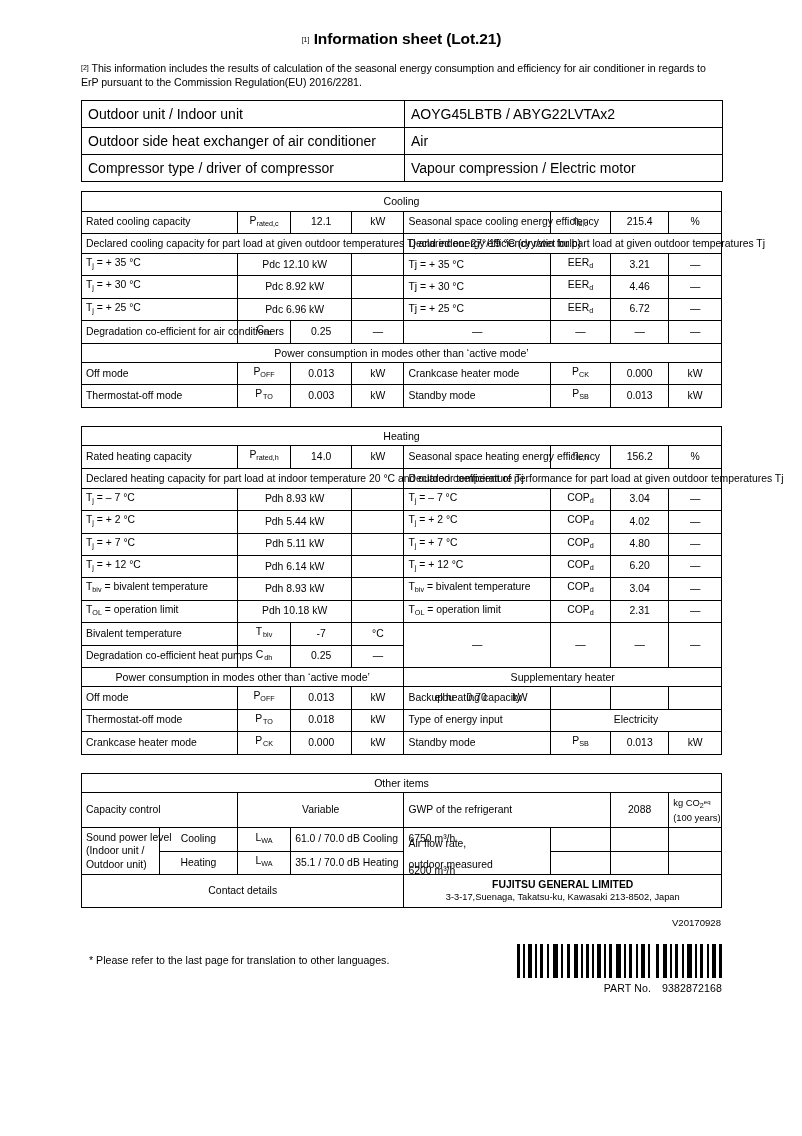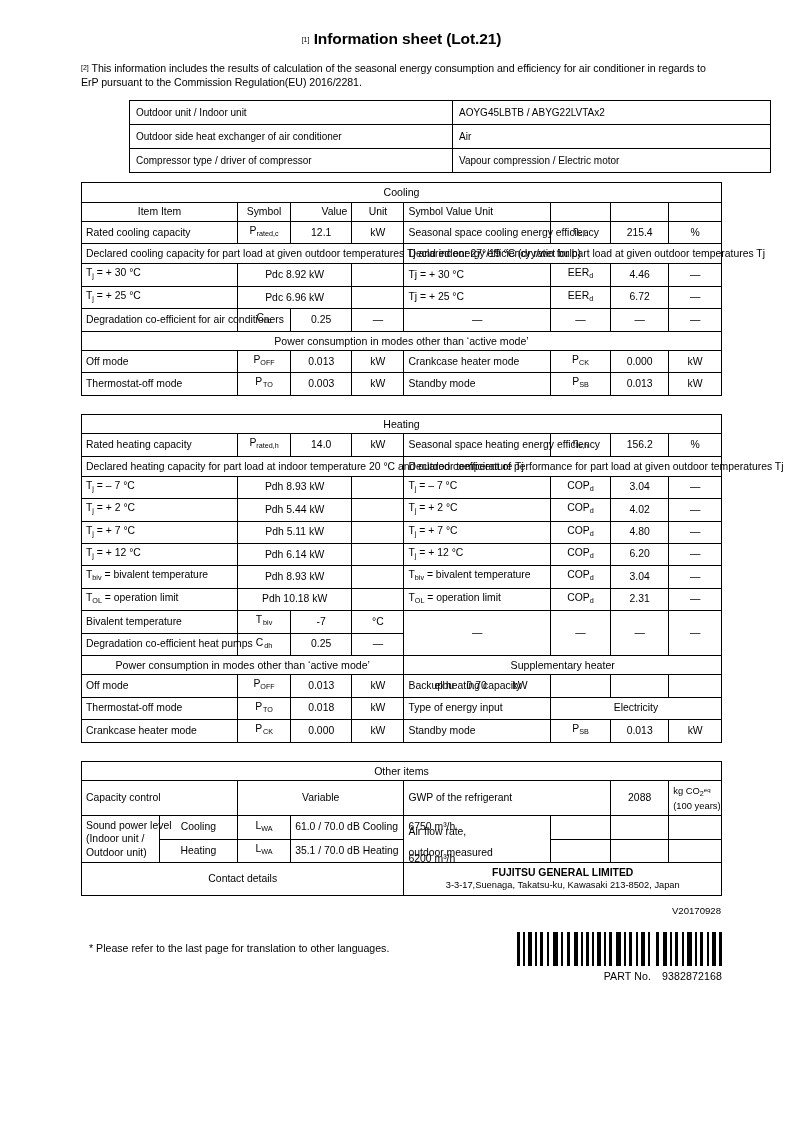--- a/index.html
+++ b/index.html
@@ -137,22 +137,21 @@
   .stack > span {
     position: absolute;
     white-space: nowrap;
   }
 
   
   table.model {
     border-collapse: collapse;
     table-layout: fixed;
     width: 641px;
-    font-size: 10px;
-    margin-left: 48px;
+    font-size: 14px;
   }
   table.model td {
     border: 1px solid #000;
     padding: 5px 6px;
     height: 13px;
   }
 
   
   .vcode {
     text-align: right;
@@ -241,45 +240,46 @@
             <col style="width:52px">
       <col style="width:146px">
             <col style="width:60px">
             <col style="width:58px">
             <col style="width:52px">
     </colgroup>
     <tbody>
       <tr>
         <td class="sec-head" colspan="8">Cooling</td>
       </tr>
-      <tr class="heavy-top">
-        <td class="c">Item Item</td>
-        <td class="c">Symbol</td>
-        <td class="r">Value</td>
-        <td class="c divL">Unit</td>
-        <td class="l divR">Symbol        Value        Unit</td>
-        <td></td>
-        <td></td>
-        <td></td>
-      </tr>
       <tr>
         <td>Rated cooling capacity</td>
         <td class="c"><span>P</span><sub>rated,c</sub></td>
         <td class="c">12.1</td>
         <td class="c divL">kW</td>
         <td class="wrap divR" style="line-height:12px">Seasonal space cooling energy efficiency</td>
         <td class="c"><span>η</span><sub>s,c</sub></td>
         <td class="c">215.4</td>
         <td class="c">%</td>
       </tr>
       <tr>
         <td class="wrap divL" colspan="4" style="line-height:13px">Declared cooling capacity for part load at given outdoor temperatures Tj and indoor 27°/19 °C (dry/wet bulb)</td>
         <td class="wrap divR" colspan="4" style="line-height:13px">Declared energy efficiency ratio for part load at given outdoor temperatures Tj</td>
       </tr>
 
+      <tr>
+        <td><span>T</span><sub>j</sub><span> = + 35 °C</span></td>
+        <td class="c ovf ovf-c" colspan="2">
+                <span class="out">Pdc 12.10 kW</span>
+              </td>
+        <td class="divL"></td>
+        <td class="divR">Tj = + 35 °C</td>
+        <td class="c"><span>EER</span><sub>d</sub></td>
+        <td class="c">3.21</td>
+        <td class="c">—</td>
+      </tr>
       <tr>
         <td><span>T</span><sub>j</sub><span> = + 30 °C</span></td>
         <td class="c ovf ovf-c" colspan="2">
                 <span class="out">Pdc 8.92 kW</span>
               </td>
         <td class="divL"></td>
         <td class="divR">Tj = + 30 °C</td>
         <td class="c"><span>EER</span><sub>d</sub></td>
         <td class="c">4.46</td>
         <td class="c">—</td>

